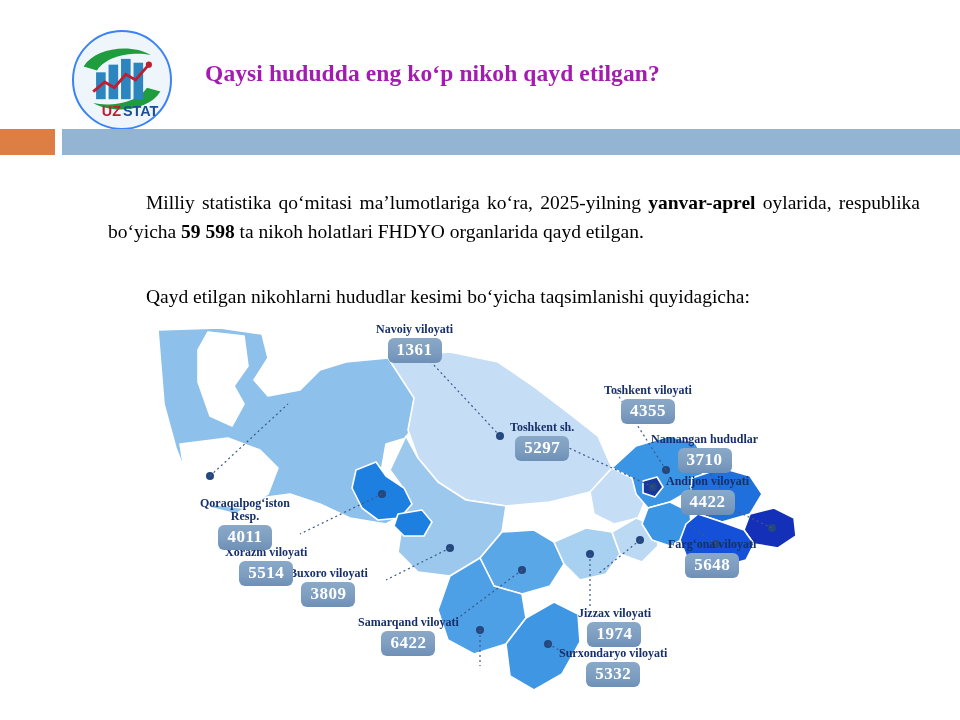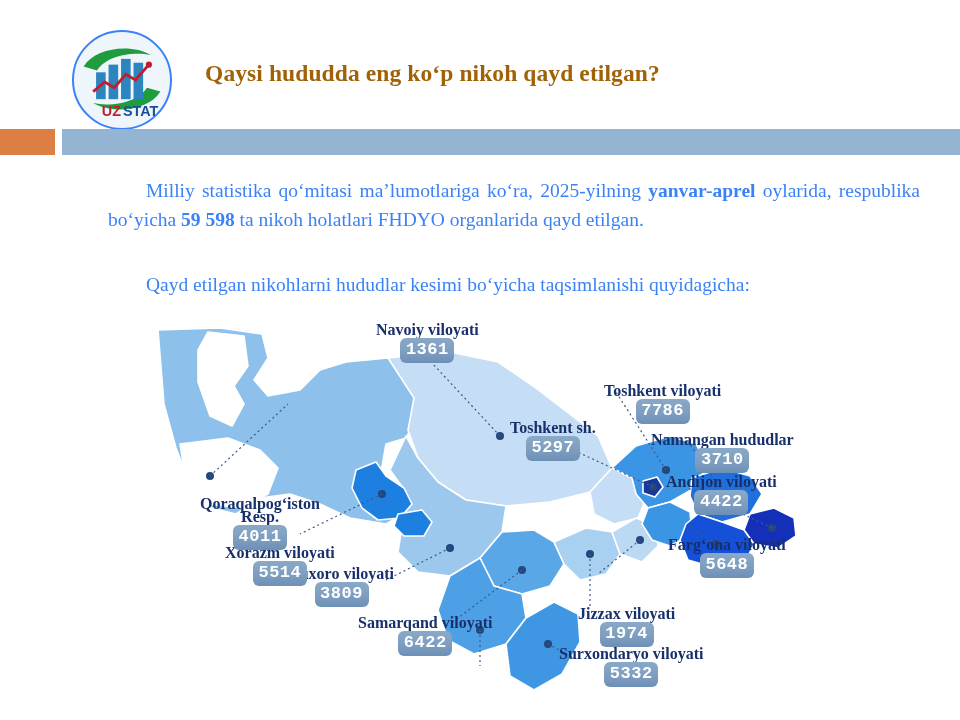--- a/index.html
+++ b/index.html
@@ -17,71 +17,72 @@
     position:absolute;left:72px;top:30px;width:100px;height:100px;
     border-radius:50%;
     background:#eef6fb;
     border:2px solid #3b82f6;
     box-sizing:border-box;
   }
   .logo svg{display:block;width:100%;height:100%;}
 
   .title{
     position:absolute;left:205px;top:60px;width:700px;
-    font-size:23.5px;font-weight:bold;color:#a16207;
+    font-size:23.5px;font-weight:bold;color:#a21caf;
     letter-spacing:.1px;
     font-family:"Liberation Serif", serif;
   }
 
   .bar-orange{
     position:absolute;left:0;top:129px;width:55px;height:26px;
     background:#dd7f44;
   }
   .bar-blue{
     position:absolute;left:62px;top:129px;right:0;height:26px;
     background:#93b4d2;
   }
 
   
   .para{
     position:absolute;
-    color:#3b82f6;
+    color:#000000;
     font-size:19.5px;
     line-height:29px;
     text-align:justify;
     font-family:"Liberation Serif", serif;
+    margin-top:12px;
   }
   .para b{font-weight:bold;}
   #para1{left:108px;top:176px;width:812px;text-indent:38px;}
   #para2{left:108px;top:270px;width:812px;text-indent:38px;}
 
   
   .map-wrap{position:absolute;left:150px;top:318px;width:700px;height:396px;}
   .map-wrap svg{display:block;width:100%;height:100%;}
 
   
   .lbl{position:absolute;}
   .lbl .name{
     font-family:"Liberation Serif", serif;
     font-weight:bold;
     color:#17306b;
-    font-size:16px;
+    font-size:12px;
     white-space:nowrap;
     line-height:13px;
     text-align:center;
   }
   .lbl .val{
     display:inline-block;
     margin-top:2px;
     min-width:54px;
     padding:2px 0 3px;
     border-radius:6px;
     background:linear-gradient(180deg,#8aa9c8 0%,#7e9ec1 55%,#6e90b6 100%);
     color:#ffffff;
-    font-family:Liberation Mono, monospace;
+    font-family:Liberation Serif, serif;
     font-weight:bold;
     font-size:17px;
     line-height:20px;
     text-align:center;
     letter-spacing:.5px;
     box-sizing:border-box;
   }
   .lbl.ctr{text-align:center;}
   .lbl.ctr .val{margin-left:auto;margin-right:auto;}
 </style>
@@ -200,21 +201,21 @@
     </svg>
   </div>
 
   <div class="lbl ctr" style="left:376px;top:323px;">
     <div class="name">Navoiy viloyati</div>
     <div class="val">1361</div>
   </div>
 
   <div class="lbl ctr" style="left:604px;top:384px;">
     <div class="name">Toshkent viloyati</div>
-    <div class="val">7786</div>
+    <div class="val">4355</div>
   </div>
 
   <div class="lbl ctr" style="left:510px;top:421px;">
     <div class="name">Toshkent sh.</div>
     <div class="val">5297</div>
   </div>
 
   <div class="lbl ctr" style="left:651px;top:433px;">
     <div class="name">Namangan hududlar</div>
     <div class="val">3710</div>

